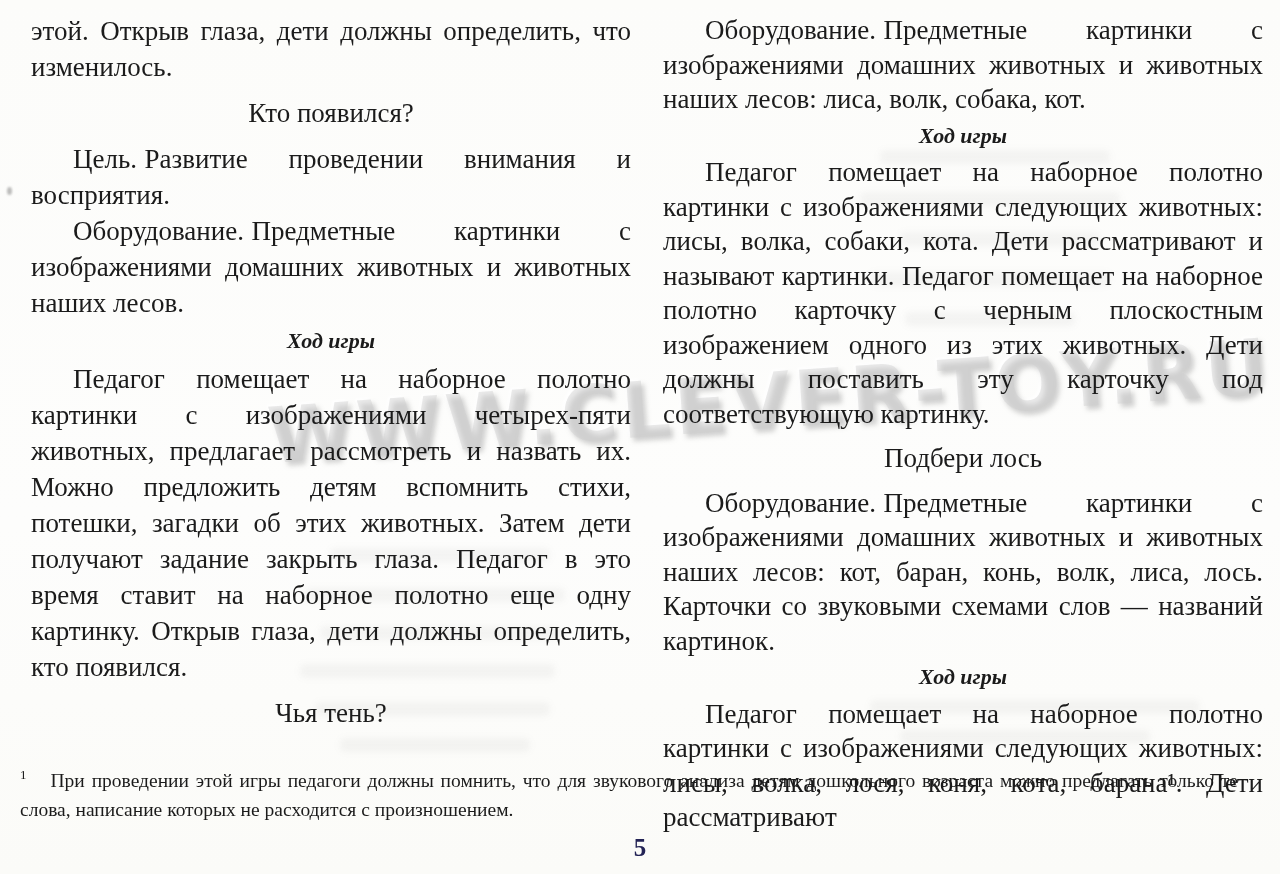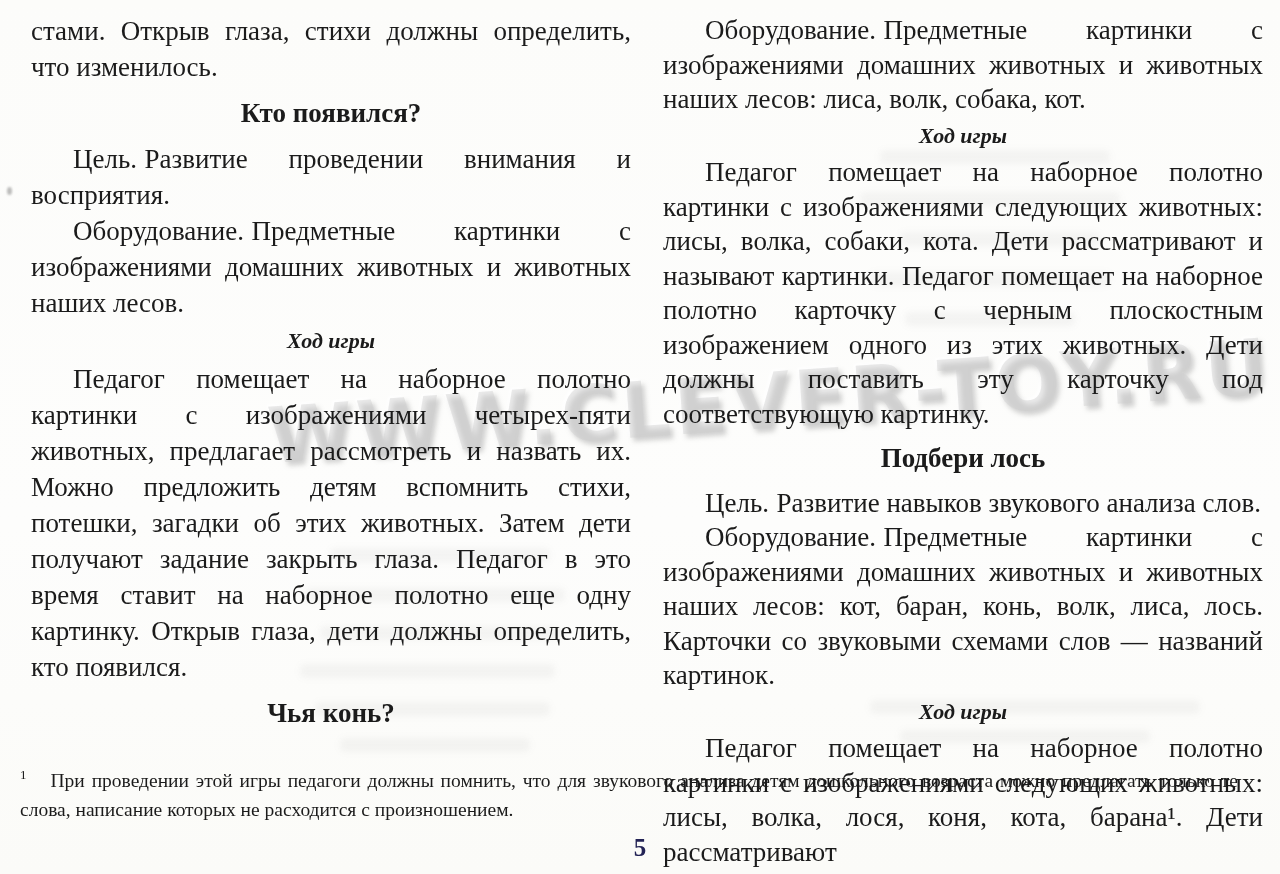--- a/index.html
+++ b/index.html
@@ -30,21 +30,21 @@
   p.para {
     margin: 0;
     text-indent: 42px;
   }
   p.noindent { text-indent: 0; }
 
   .lead { font-weight: normal; margin-right: 0.28em; }
 
   .game-title {
     font-size: 27px;
-    font-weight: bold;
+    font-weight: normal;
     text-align: center;
     text-indent: 0;
     margin: 10px 0 10px 0;
   }
   .section-heading {
     font-size: 22px;
     font-weight: bold;
     font-style: italic;
     text-align: center;
     text-indent: 0;
@@ -137,48 +137,47 @@
 <div class="ghost" style="left:305px; top:588px; width:260px; height:14px;"></div>
 <div class="ghost" style="left:320px; top:626px; width:240px; height:14px;"></div>
 <div class="ghost" style="left:300px; top:664px; width:255px; height:14px;"></div>
 <div class="ghost" style="left:315px; top:702px; width:235px; height:14px;"></div>
 <div class="ghost" style="left:340px; top:738px; width:190px; height:14px;"></div>
 <div class="ghost" style="left:870px; top:700px; width:330px; height:14px;"></div>
 <div class="ghost" style="left:900px; top:730px; width:250px; height:13px;"></div>
 
 <div class="col col-left">
 
-  <p class="para noindent">стами. Открыв глаза, стихи должны определить, что изменилось.</p>
+  <p class="para noindent">этой. Открыв глаза, дети должны определить, что изменилось.</p>
 
   <h2 class="game-title">Кто появился?</h2>
 
   <p class="para"><span class="lead">Цель.</span><span>Развитие проведении внимания и восприятия.</span></p>
 
   <p class="para"><span class="lead">Оборудование.</span><span>Предметные картинки с изображениями домашних животных и животных наших лесов.</span></p>
 
   <h3 class="section-heading">Ход игры</h3>
 
   <p class="para">Педагог помещает на наборное полотно картинки с изображениями четырех-пяти животных, предлагает рассмотреть и назвать их. Можно предложить детям вспомнить стихи, потешки, загадки об этих животных. Затем дети получают задание закрыть глаза. Педагог в это время ставит на наборное полотно еще одну картинку. Открыв глаза, дети должны определить, кто появился.</p>
 
-  <h2 class="game-title">Чья конь?</h2>
+  <h2 class="game-title">Чья тень?</h2>
 
 
 </div>
 
 <div class="col col-right">
 
   <p class="para"><span class="lead">Оборудование.</span><span>Предметные картинки с изображениями домашних животных и животных наших лесов: лиса, волк, собака, кот.</span></p>
 
   <h3 class="section-heading">Ход игры</h3>
 
   <p class="para">Педагог помещает на наборное полотно картинки с изображениями следующих животных: лисы, волка, собаки, кота. Дети рассматривают и называют картинки. Педагог помещает на наборное полотно карточку с черным плоскостным изображением одного из этих животных. Дети должны поставить эту карточку под соответствующую картинку.</p>
 
   <h2 class="game-title">Подбери лось</h2>
 
-  <p class="para"><span class="lead">Цель.</span><span>Развитие навыков звукового анализа слов.</span></p>
 
   <p class="para"><span class="lead">Оборудование.</span><span>Предметные картинки с изображениями домашних животных и животных наших лесов: кот, баран, конь, волк, лиса, лось. Карточки со звуковыми схемами слов — названий картинок.</span></p>
 
   <h3 class="section-heading">Ход игры</h3>
 
   <p class="para">Педагог помещает на наборное полотно картинки с изображениями следующих животных: лисы, волка, лося, коня, кота, барана¹. Дети рассматривают</p>
 
 </div>
 
 <div class="footnote">

